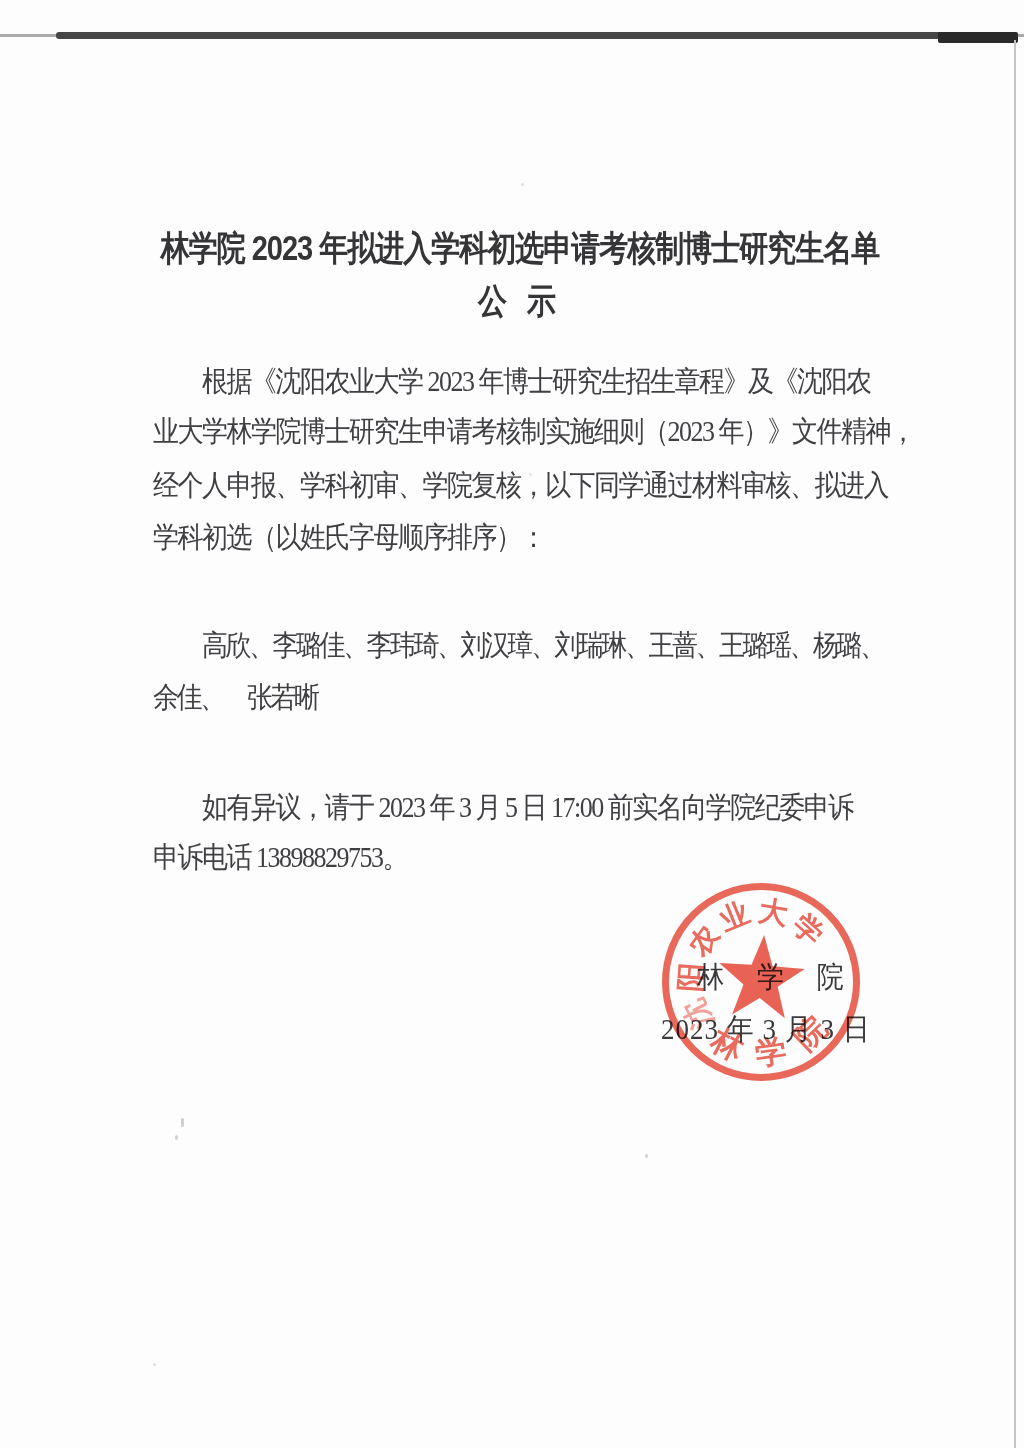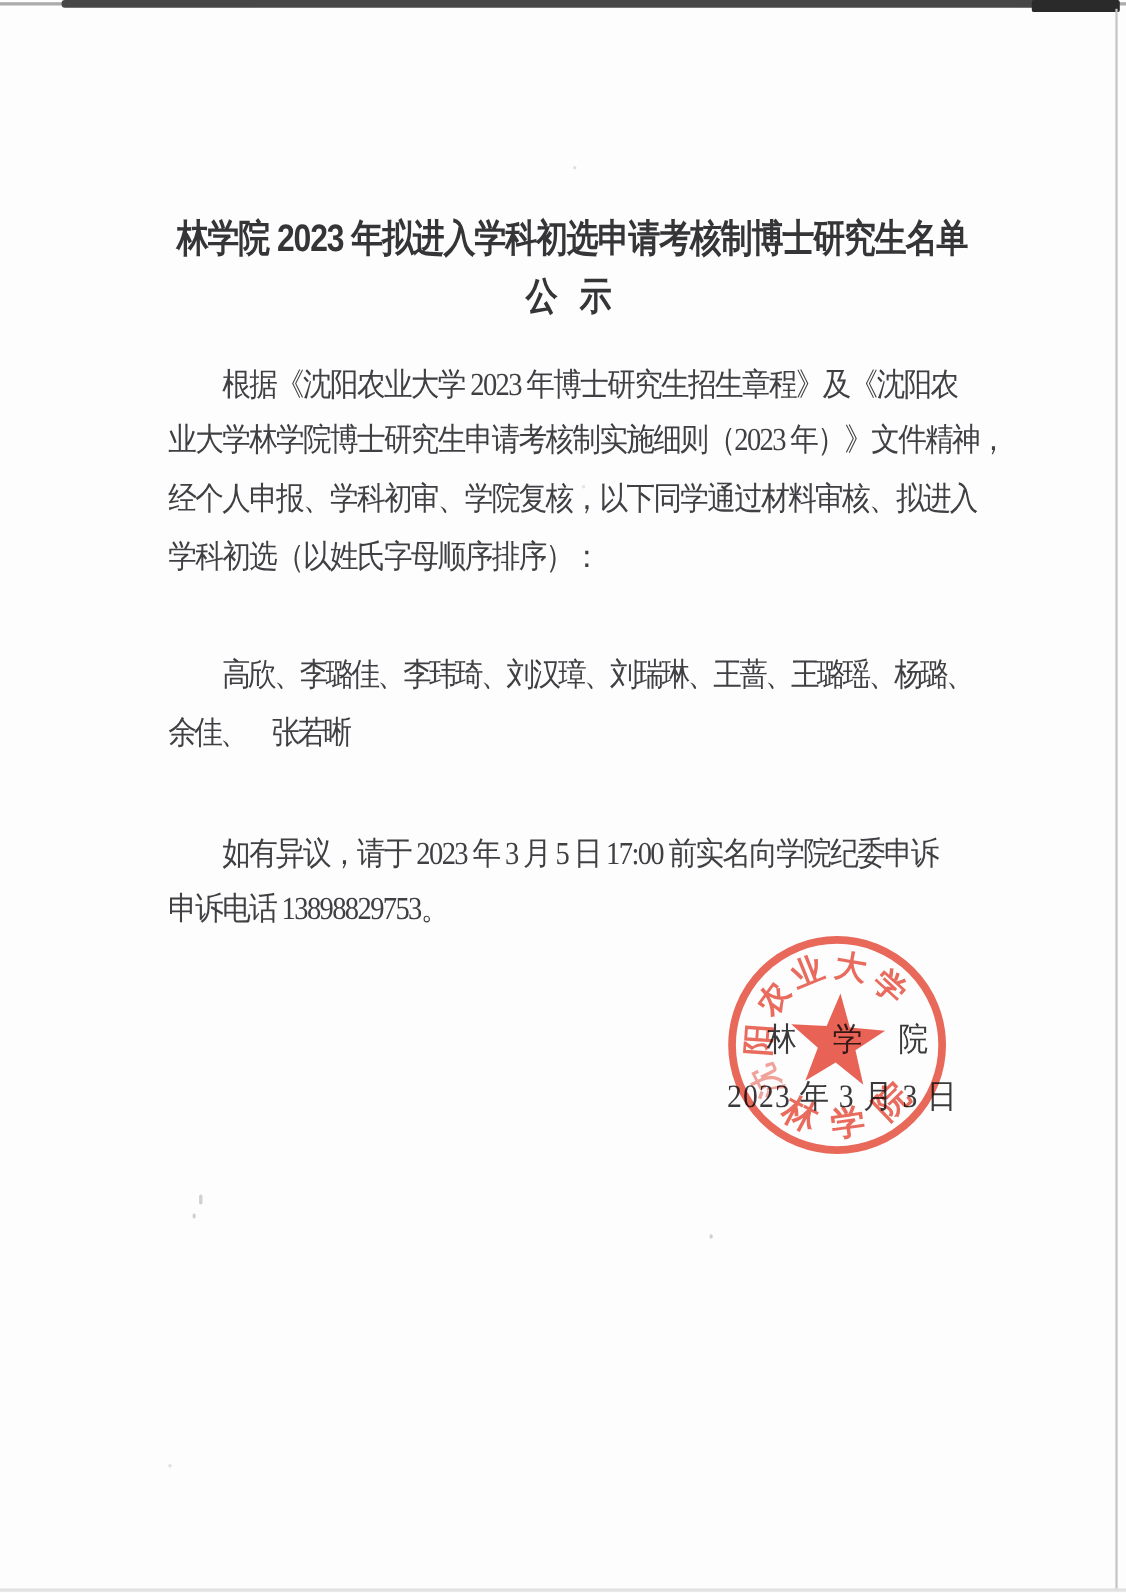--- a/index.html
+++ b/index.html
@@ -1,21 +1,21 @@
 <!DOCTYPE html>
 <html><head>
 <meta charset="utf-8">
 <style>
   html,body{margin:0;padding:0;}
   body{
     width:1024px;height:1448px;position:relative;background:#fdfdfd;
     font-family:"Liberation Serif","DejaVu Serif",serif;
     overflow:hidden;
   }
-  .page{position:absolute;inset:0;}
+  .page{position:absolute;inset:0;margin-top:32px;}
 
   
   .top-line{position:absolute;left:0;top:2;top:2px;width:1024px;height:3px;background:#ababab;}
   .top-dark{position:absolute;left:56px;top:0;width:912px;height:7px;background:#474747;border-radius:3px;}
   .top-dark-right{position:absolute;left:938px;top:0;width:80px;height:11px;background:#2a2a2a;border-radius:2px;}
   .right-line{position:absolute;left:1014px;top:8px;width:2px;height:1438px;background:#c4c4c4;}
   .bottom-line{position:absolute;left:0;top:1444px;width:1024px;height:3px;background:#e2e2e2;}
   .speck{position:absolute;background:#9a9a9a;border-radius:50%;opacity:.45;}
 
   

